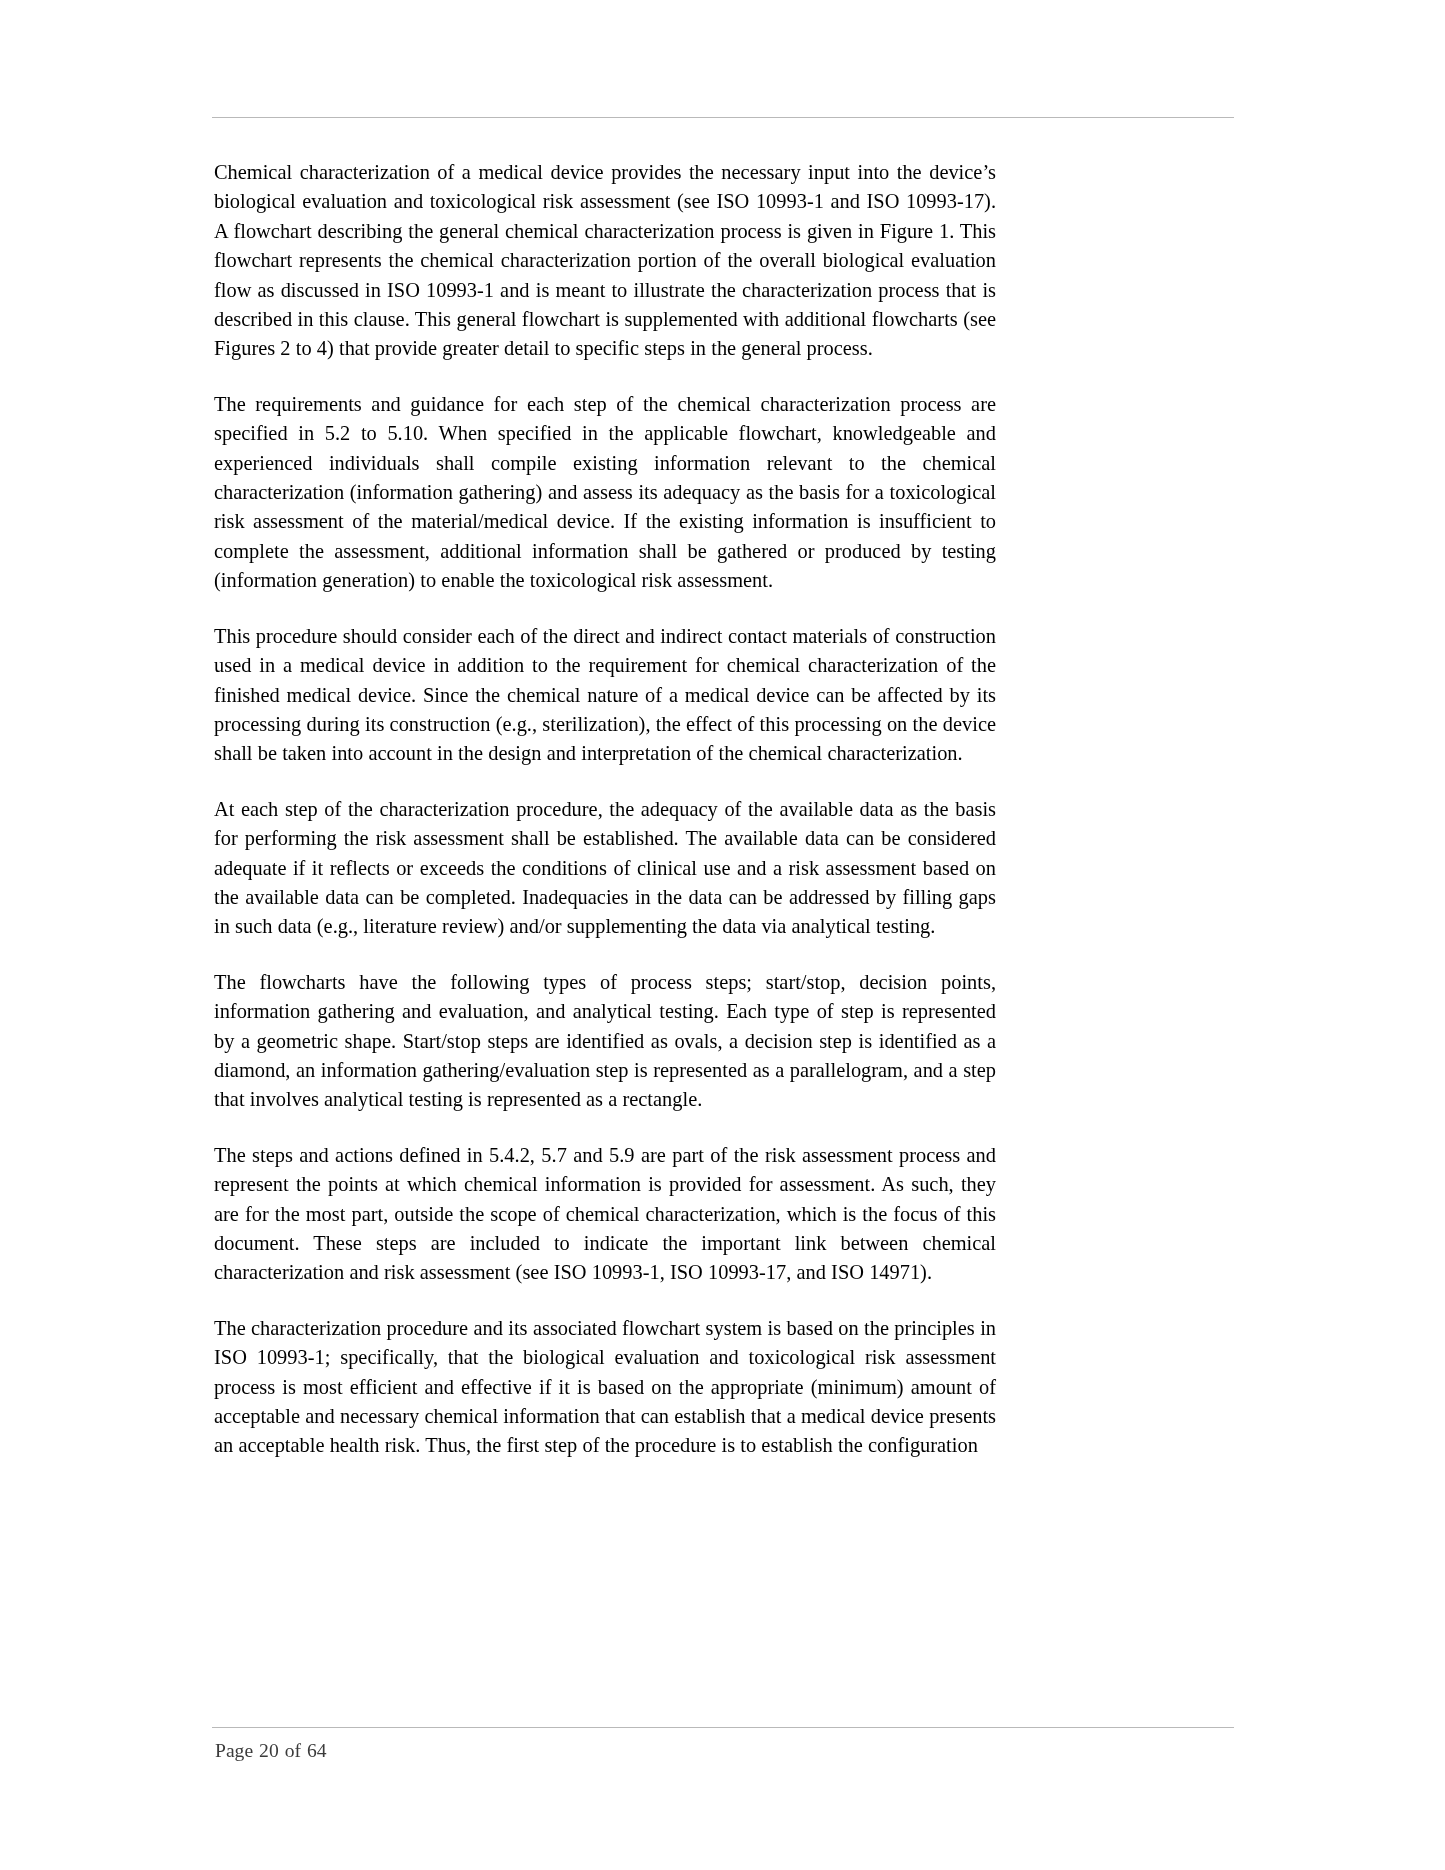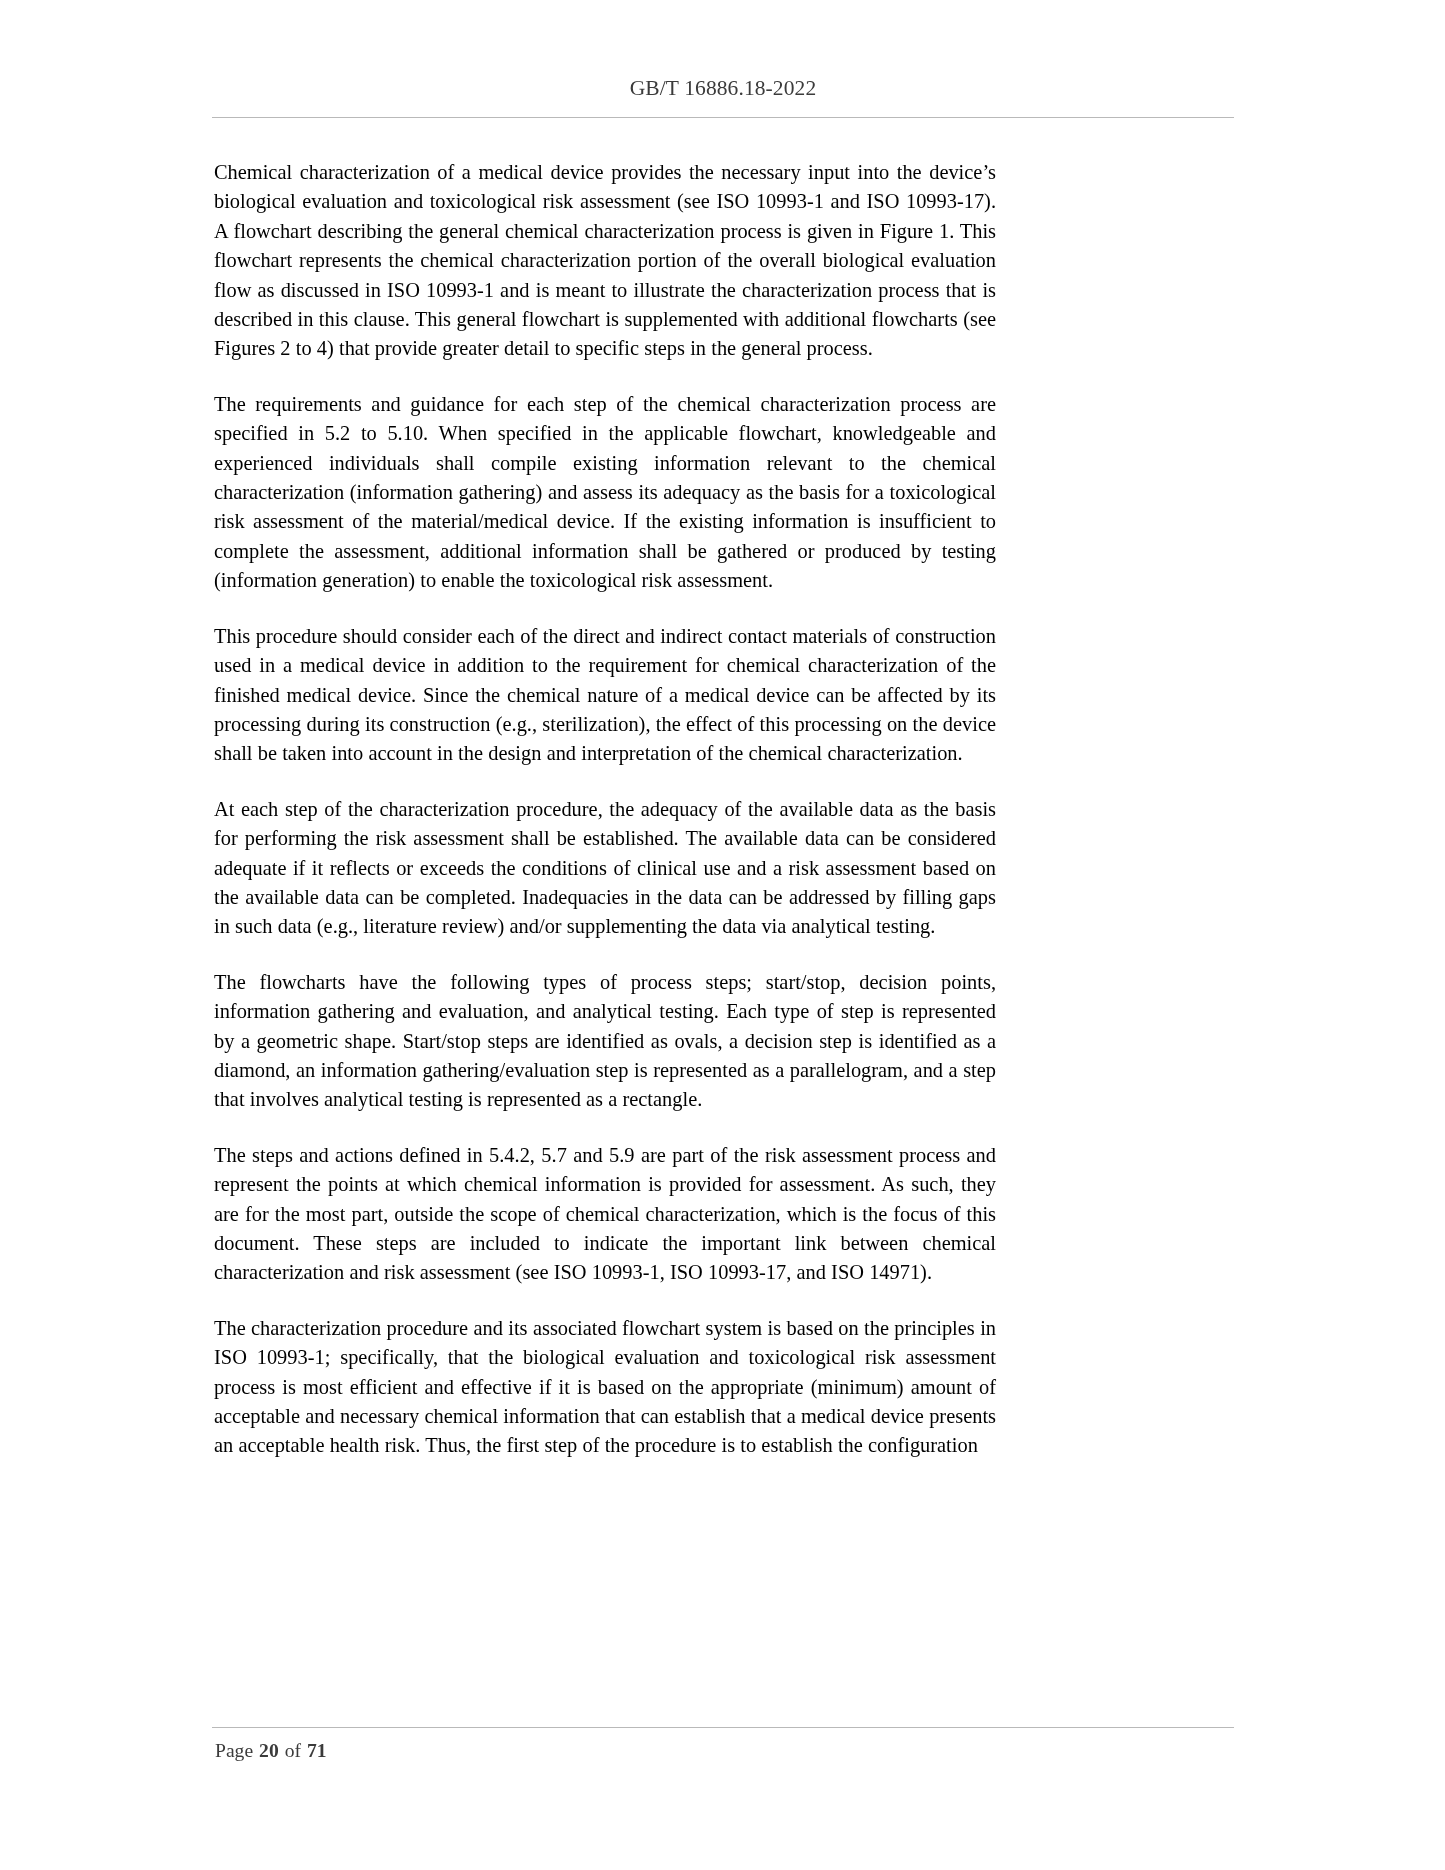--- a/index.html
+++ b/index.html
@@ -103,47 +103,44 @@
     font-size: 18px;
     padding: 0 5px;
   }
   .footer-right {
     font-size: 19.6px;
     color: #3b3b3b;
     white-space: nowrap;
     padding-right: 32px;
   }
   .footer-right .num {
-    font-weight: bold;
+    font-weight: normal;
     padding: 0 3px;
   }
   .footer-right .lbl {
     padding: 0 3px;
   }
 </style>
 </head>
 <body>
 
 <div class="page">
 
-  <div class="header">
-    <div class="header-title">GB/T 16886.18-2022</div>
-  </div>
   <div class="header-rule"></div>
 
   <div class="content">
     <p class="para">Chemical characterization of a medical device provides the necessary input into the device’s biological evaluation and toxicological risk assessment (see ISO 10993-1 and ISO 10993-17). A flowchart describing the general chemical characterization process is given in Figure 1. This flowchart represents the chemical characterization portion of the overall biological evaluation flow as discussed in ISO 10993-1 and is meant to illustrate the characterization process that is described in this clause. This general flowchart is supplemented with additional flowcharts (see Figures 2 to 4) that provide greater detail to specific steps in the general process.</p>
     <p class="para">The requirements and guidance for each step of the chemical characterization process are specified in 5.2 to 5.10. When specified in the applicable flowchart, knowledgeable and experienced individuals shall compile existing information relevant to the chemical characterization (information gathering) and assess its adequacy as the basis for a toxicological risk assessment of the material/medical device. If the existing information is insufficient to complete the assessment, additional information shall be gathered or produced by testing (information generation) to enable the toxicological risk assessment.</p>
     <p class="para">This procedure should consider each of the direct and indirect contact materials of construction used in a medical device in addition to the requirement for chemical characterization of the finished medical device. Since the chemical nature of a medical device can be affected by its processing during its construction (e.g., sterilization), the effect of this processing on the device shall be taken into account in the design and interpretation of the chemical characterization.</p>
     <p class="para">At each step of the characterization procedure, the adequacy of the available data as the basis for performing the risk assessment shall be established. The available data can be considered adequate if it reflects or exceeds the conditions of clinical use and a risk assessment based on the available data can be completed. Inadequacies in the data can be addressed by filling gaps in such data (e.g., literature review) and/or supplementing the data via analytical testing.</p>
     <p class="para">The flowcharts have the following types of process steps; start/stop, decision points, information gathering and evaluation, and analytical testing. Each type of step is represented by a geometric shape. Start/stop steps are identified as ovals, a decision step is identified as a diamond, an information gathering/evaluation step is represented as a parallelogram, and a step that involves analytical testing is represented as a rectangle.</p>
     <p class="para">The steps and actions defined in 5.4.2, 5.7 and 5.9 are part of the risk assessment process and represent the points at which chemical information is provided for assessment. As such, they are for the most part, outside the scope of chemical characterization, which is the focus of this document. These steps are included to indicate the important link between chemical characterization and risk assessment (see ISO 10993-1, ISO 10993-17, and ISO 14971).</p>
     <p class="para">The characterization procedure and its associated flowchart system is based on the principles in ISO 10993-1; specifically, that the biological evaluation and toxicological risk assessment process is most efficient and effective if it is based on the appropriate (minimum) amount of acceptable and necessary chemical information that can establish that a medical device presents an acceptable health risk. Thus, the first step of the procedure is to establish the configuration</p>
   </div>
 
   <div class="footer-rule"></div>
   <div class="footer">
     <div class="footer-right">
-      <span class="lbl">Page</span><span class="num">20</span><span class="lbl">of</span><span class="num">71</span>
+      <span class="lbl">Page</span><span class="num">20</span><span class="lbl">of</span><span class="num">64</span>
     </div>
   </div>
 
 </div>
 
 </body></html>

